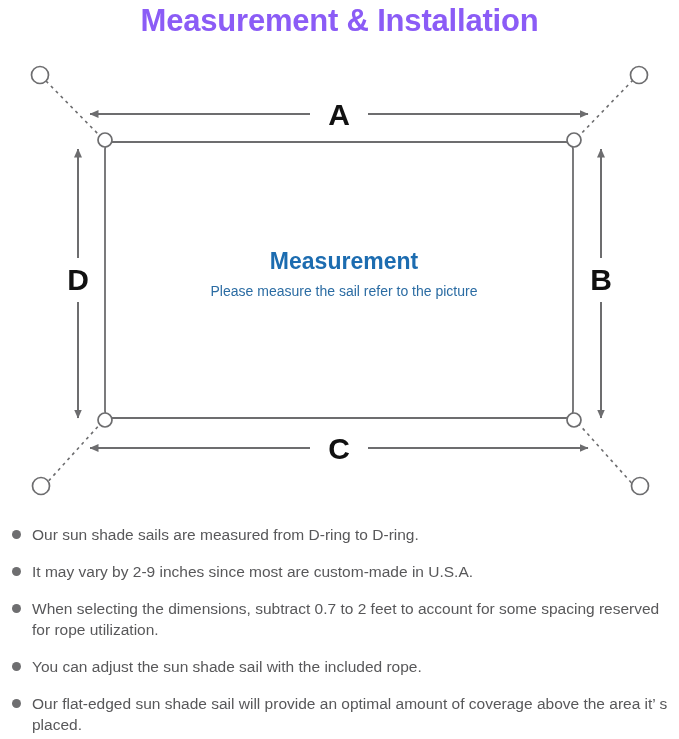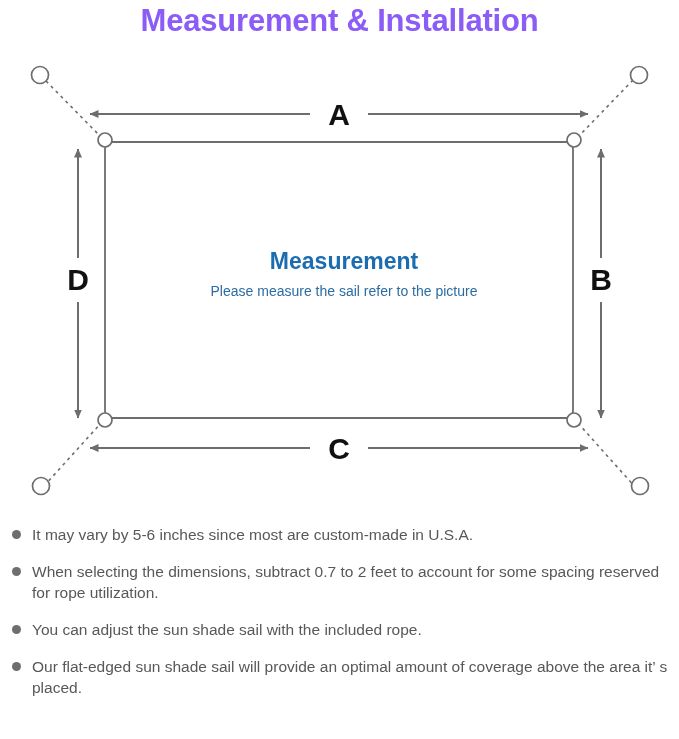--- a/index.html
+++ b/index.html
@@ -155,21 +155,25 @@
     </g>
 
     <text class="center-title" x="344" y="219" text-anchor="middle">Measurement</text>
     <text class="center-sub" x="344" y="246" text-anchor="middle">Please measure the sail refer to the picture</text>
   </svg>
 </div>
 
 <div id="notes">
   <div class="note-item">
     <span class="note-bullet"></span>
-    <span>It may vary by 5-6 inches since most are custom-made in U.S.A.</span>
+    <span>Our sun shade sails are measured from D-ring to D-ring.</span>
+  </div>
+  <div class="note-item">
+    <span class="note-bullet"></span>
+    <span>It may vary by 2-9 inches since most are custom-made in U.S.A.</span>
   </div>
   <div class="note-item">
     <span class="note-bullet"></span>
     <span>When selecting the dimensions, subtract 0.7 to 2 feet to account for some spacing reserved for rope utilization.</span>
   </div>
   <div class="note-item">
     <span class="note-bullet"></span>
     <span>You can adjust the sun shade sail with the included rope.</span>
   </div>
   <div class="note-item">

